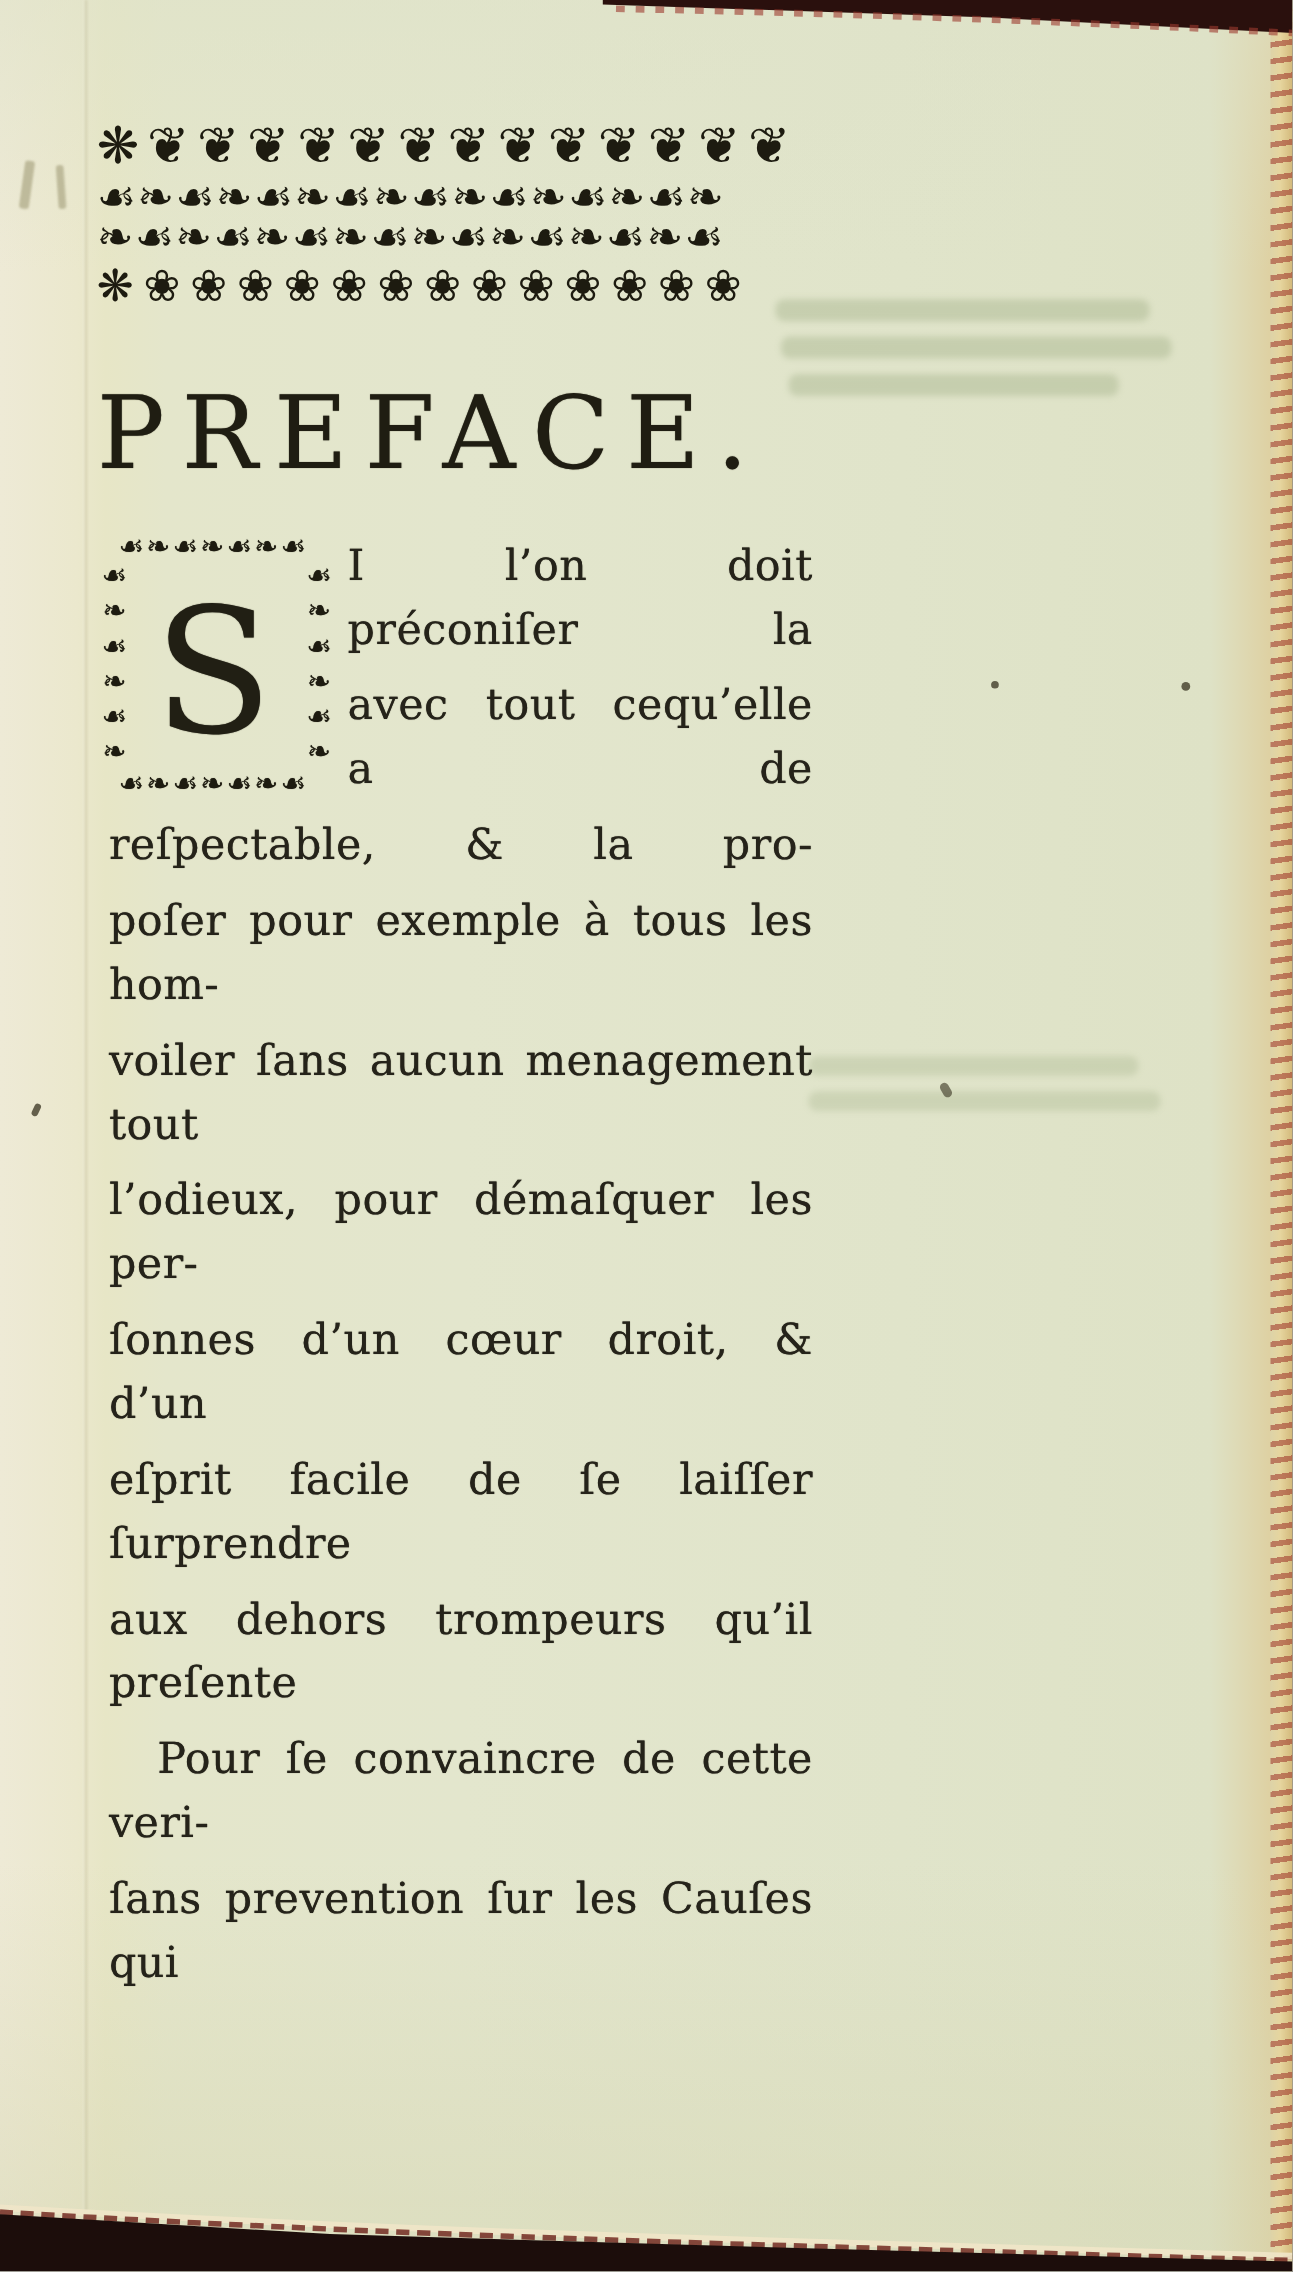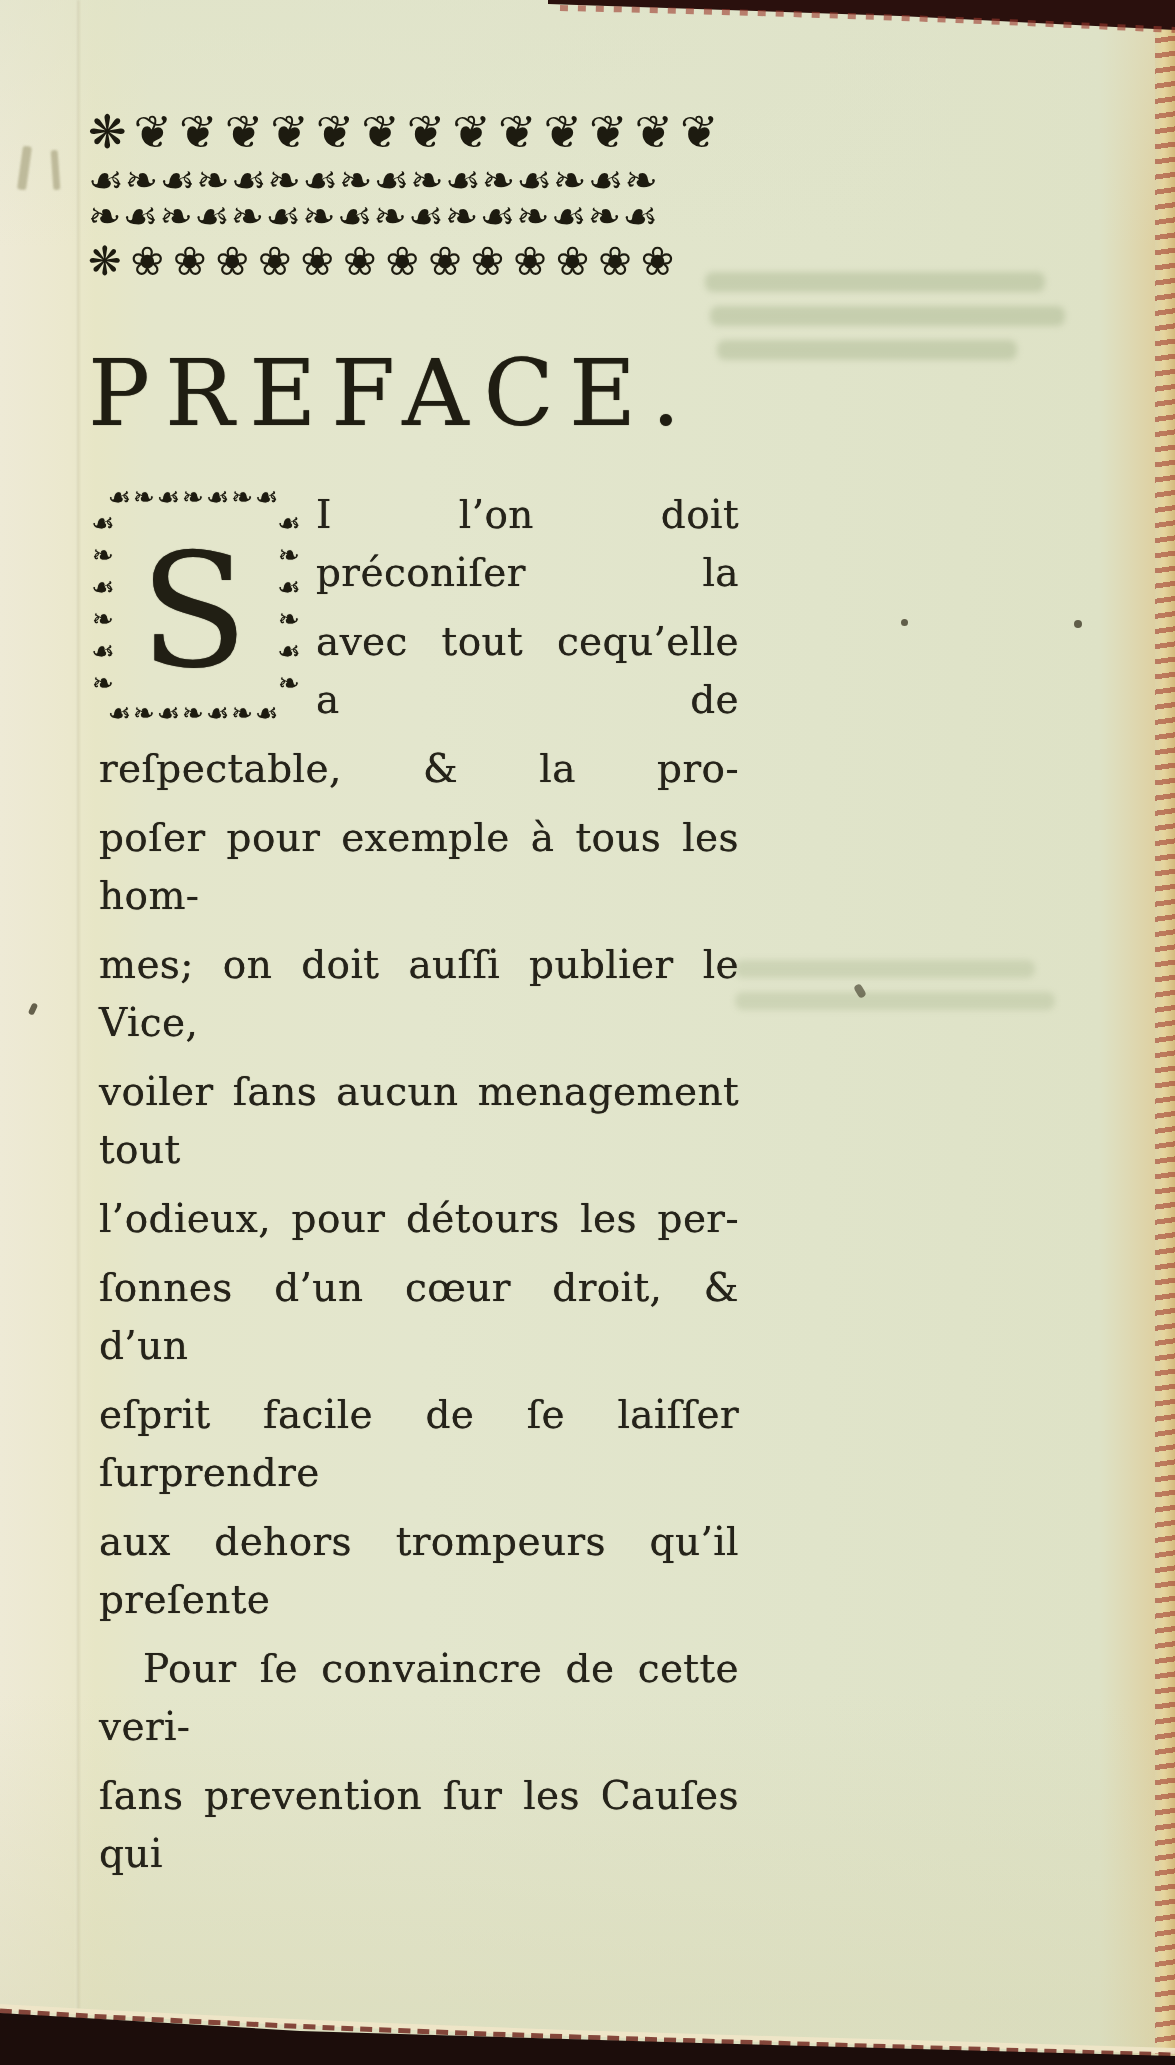--- a/index.html
+++ b/index.html
@@ -90,23 +90,22 @@
         <div class="dc-top">☙❧☙❧☙❧☙</div>
         <div class="dc-bottom">☙❧☙❧☙❧☙</div>
         <div class="dc-left">☙❧☙❧☙❧☙</div>
         <div class="dc-right">☙❧☙❧☙❧☙</div>
         <div class="dc-letter">S</div>
       </div>
       <p class="line">I l’on doit préconiſer la</p>
       <p class="line">avec tout cequ’elle a de</p>
       <p class="line">reſpectable, &amp; la pro-</p>
       <p class="line">poſer pour exemple à tous les hom-</p>
-      <p class="line">mes; on doit auſſi publier le Vice,</p>
       <p class="line">voiler ſans aucun menagement tout</p>
-      <p class="line">l’odieux, pour détours les per-</p>
+      <p class="line">l’odieux, pour démaſquer les per-</p>
       <p class="line">ſonnes d’un cœur droit, &amp; d’un</p>
       <p class="line">eſprit facile de ſe laiſſer ſurprendre</p>
       <p class="line">aux dehors trompeurs qu’il preſente</p>
     </div>
 
     <div class="bodytext" style="margin-top:0;">
       <p class="line indent">Pour ſe convaincre de cette veri-</p>
       <p class="line">ſans prevention ſur les Cauſes qui</p>
 
     </div>

